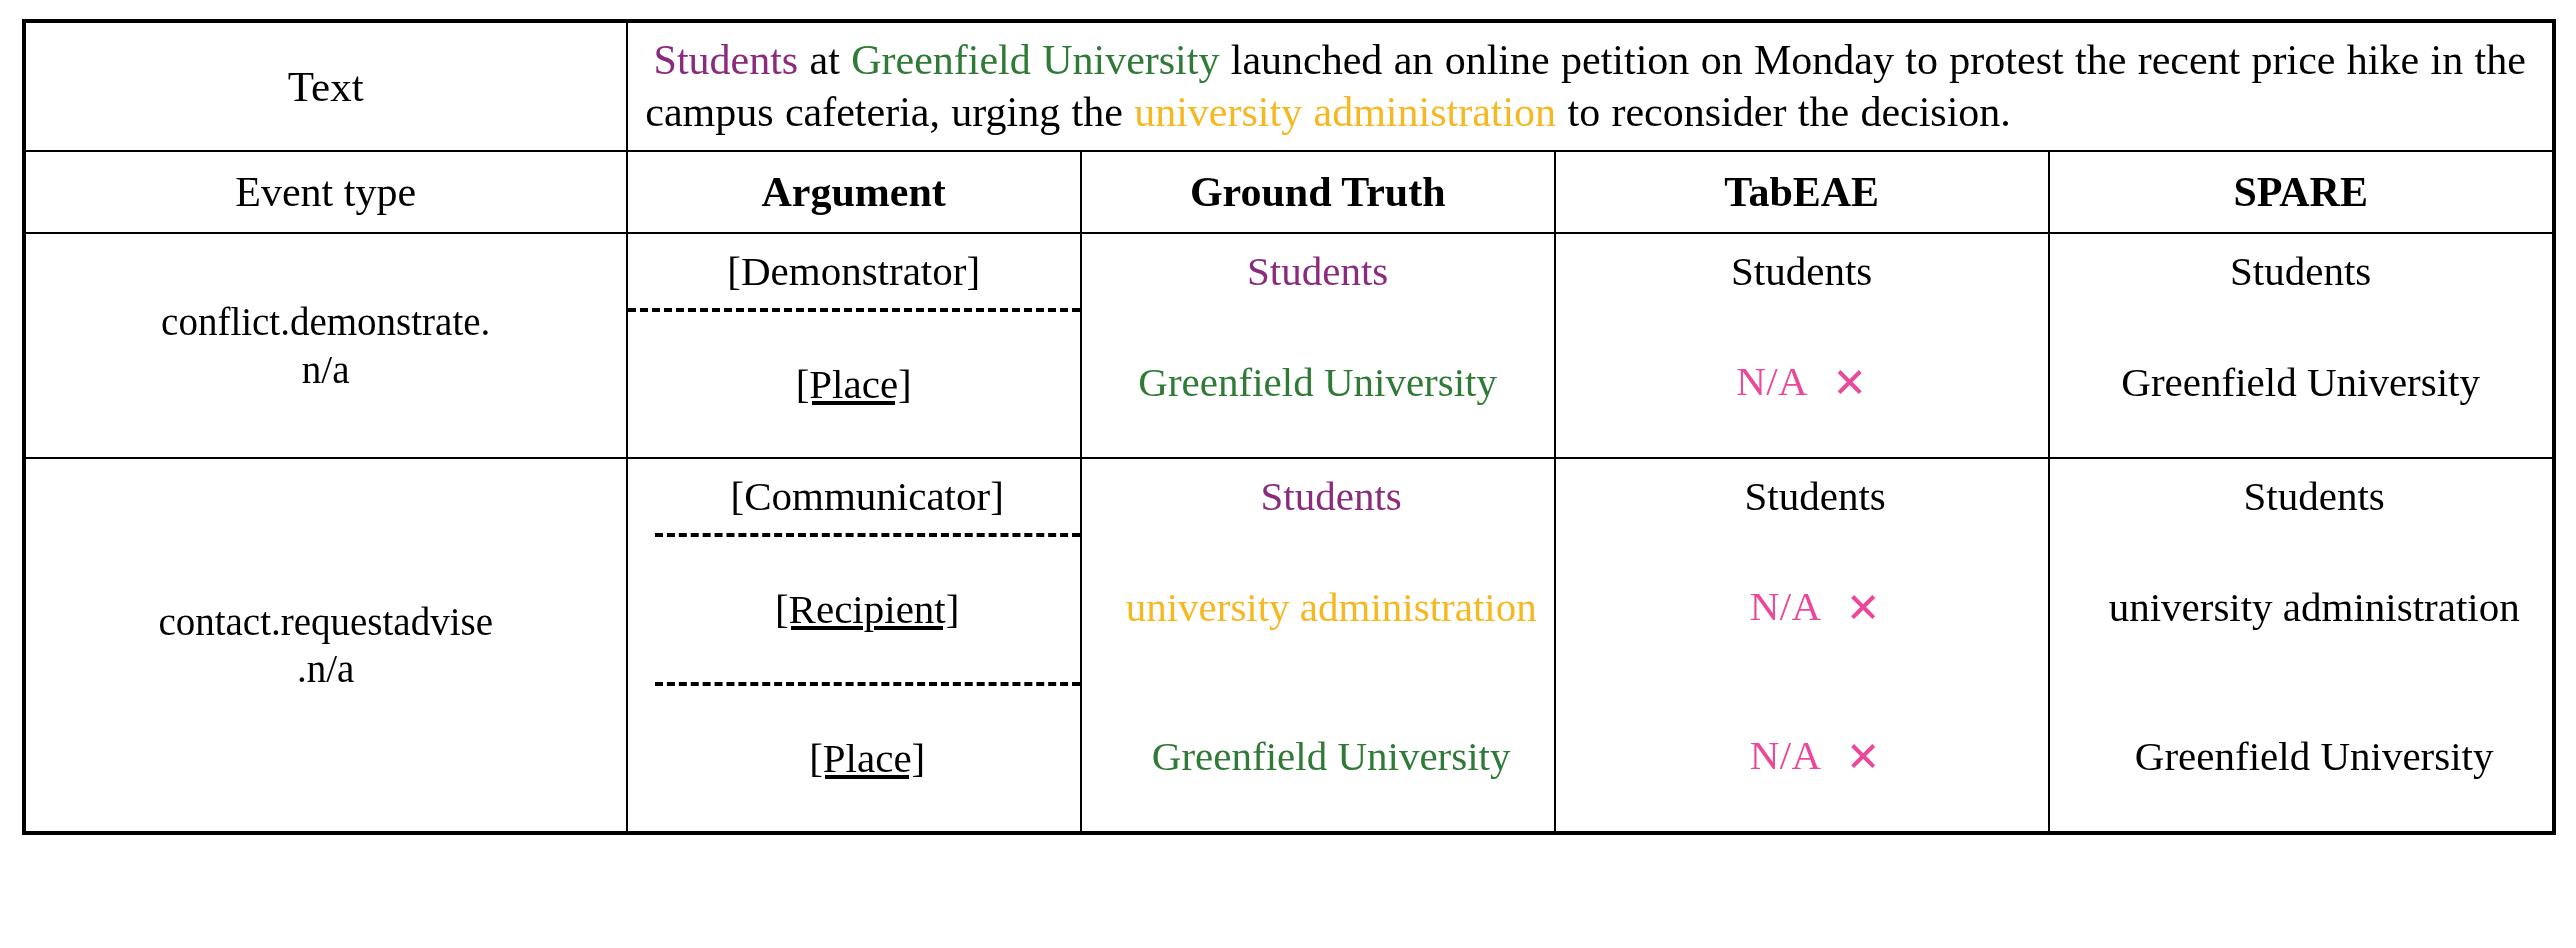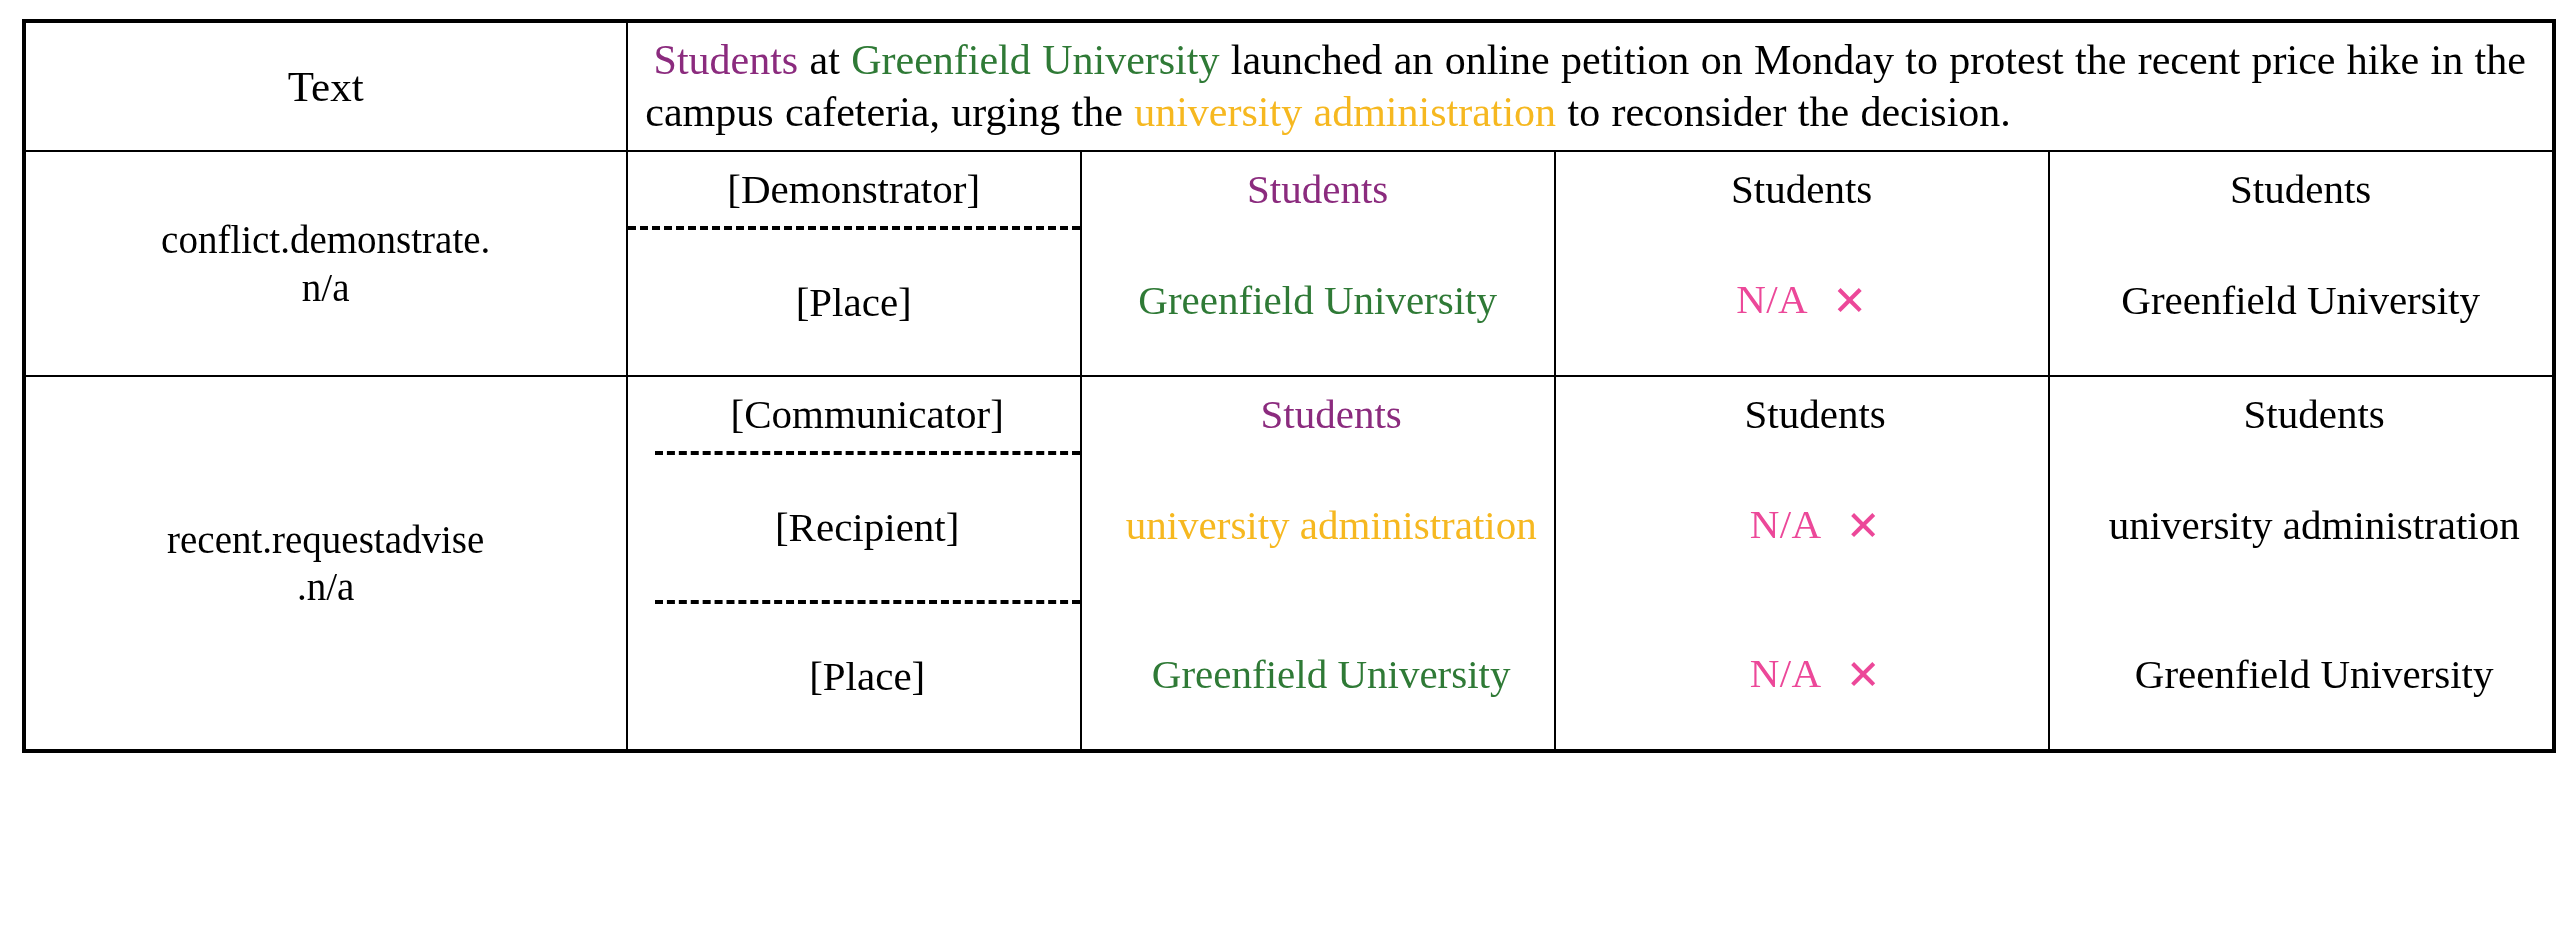--- a/index.html
+++ b/index.html
@@ -93,20 +93,21 @@
     align-items: center;
     justify-content: center;
     box-sizing: border-box;
     text-align: left;
     font-size: 41px;
     line-height: 1.2;
     padding: 2.7px 6.8px;
   }
   .stack .sub.dash-top {
     border-top: 4.7px dashed #000;
+    text-decoration: underline;
   }
   .stack .sub.plain-top {
     border-top: 0;
   }
 
   
   .gA .sub { height: 74px; }
   .gA .sub.tall { height: 149px; }
   
   .gB .sub { height: 74px; margin-left: 27px; }
@@ -145,20 +146,27 @@
     </colgroup>
     <tbody>
 
       <tr class="row-text">
         <td class="text-label">Text</td>
         <td class="text-body" colspan="4">
           <span id="text-segments"><span style="color: rgb(139, 43, 126);">Students</span><span style="color: rgb(0, 0, 0);"> at </span><span style="color: rgb(47, 122, 54);">Greenfield University</span><span style="color: rgb(0, 0, 0);"> launched an online petition on Monday to protest the recent price hike in the campus cafeteria, urging the </span><span style="color: rgb(246, 184, 32);">university administration</span><span style="color: rgb(0, 0, 0);"> to reconsider the decision.</span></span>
         </td>
       </tr>
 
+      <tr class="row-head">
+        <td>Event type</td>
+        <td class="hdr-bold">Argument</td>
+        <td class="hdr-bold">Ground Truth</td>
+        <td class="hdr-bold">TabEAE</td>
+        <td class="hdr-bold">SPARE</td>
+      </tr>
 
       <tr class="row-group">
         <td class="evt-cell">
           <span>conflict.demonstrate.</span><br>
           <span>n/a</span>
         </td>
         <td>
           <span class="stack gA">
             <span class="sub plain-top">[Demonstrator]</span>
             <span class="sub tall dash-top">[Place]</span>
@@ -187,21 +195,21 @@
         <td>
           <span class="stack gA valstack">
             <span class="sub">Students</span>
             <span class="sub tall two-line">Greenfield University</span>
           </span>
         </td>
       </tr>
 
       <tr class="row-group">
         <td class="evt-cell">
-          <span>recent.requestadvise</span><br>
+          <span>contact.requestadvise</span><br>
           <span>.n/a</span>
         </td>
         <td>
           <span class="stack gB">
             <span class="sub plain-top">[Communicator]</span>
             <span class="sub tall dash-top">[Recipient]</span>
             <span class="sub tall dash-top">[Place]</span>
           </span>
         </td>
         <td>

